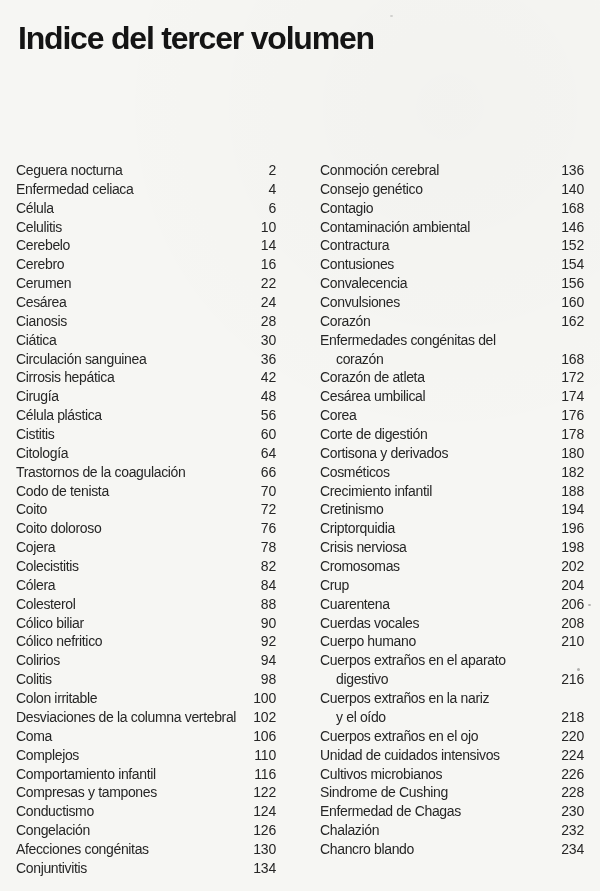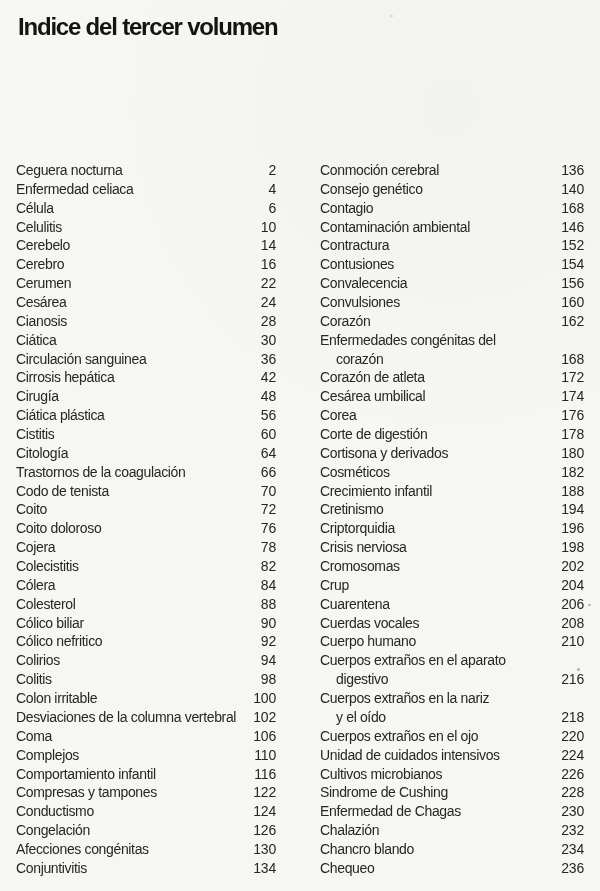--- a/index.html
+++ b/index.html
@@ -20,22 +20,22 @@
     position: relative;
     width: 600px;
     height: 891px;
     background:
       radial-gradient(circle at 75% 12%, rgba(0,0,0,0.015), transparent 40%),
       var(--paper);
   }
   .title {
     position: absolute;
     left: 18px;
-    top: 13px;
-    font-size: 24px;
+    top: 20px;
+    font-size: 32px;
     font-weight: 700;
     letter-spacing: -1.2px;
     color: var(--ink-strong);
   }
   .columns {
     position: absolute;
     top: 161px;
     left: 16px;
     display: flex;
   }
@@ -152,21 +152,21 @@
           </div>
         </div>
         <div class="entry">
           <div class="line">
             <span class="label">Cirugía</span>
             <span class="pagenum">48</span>
           </div>
         </div>
         <div class="entry">
           <div class="line">
-            <span class="label">Ciática plástica</span>
+            <span class="label">Célula plástica</span>
             <span class="pagenum">56</span>
           </div>
         </div>
         <div class="entry">
           <div class="line">
             <span class="label">Cistitis</span>
             <span class="pagenum">60</span>
           </div>
         </div>
         <div class="entry">
@@ -516,26 +516,20 @@
         <div class="entry">
           <div class="line">
             <span class="label">Chalazión</span>
             <span class="pagenum">232</span>
           </div>
         </div>
         <div class="entry">
           <div class="line">
             <span class="label">Chancro blando</span>
             <span class="pagenum">234</span>
-          </div>
-        </div>
-        <div class="entry">
-          <div class="line">
-            <span class="label">Chequeo</span>
-            <span class="pagenum">236</span>
           </div>
         </div>
       </div>
   </div>
 
   <span class="speck s1"></span>
   <span class="speck s2"></span>
   <span class="speck s3"></span>
 </div>
 

